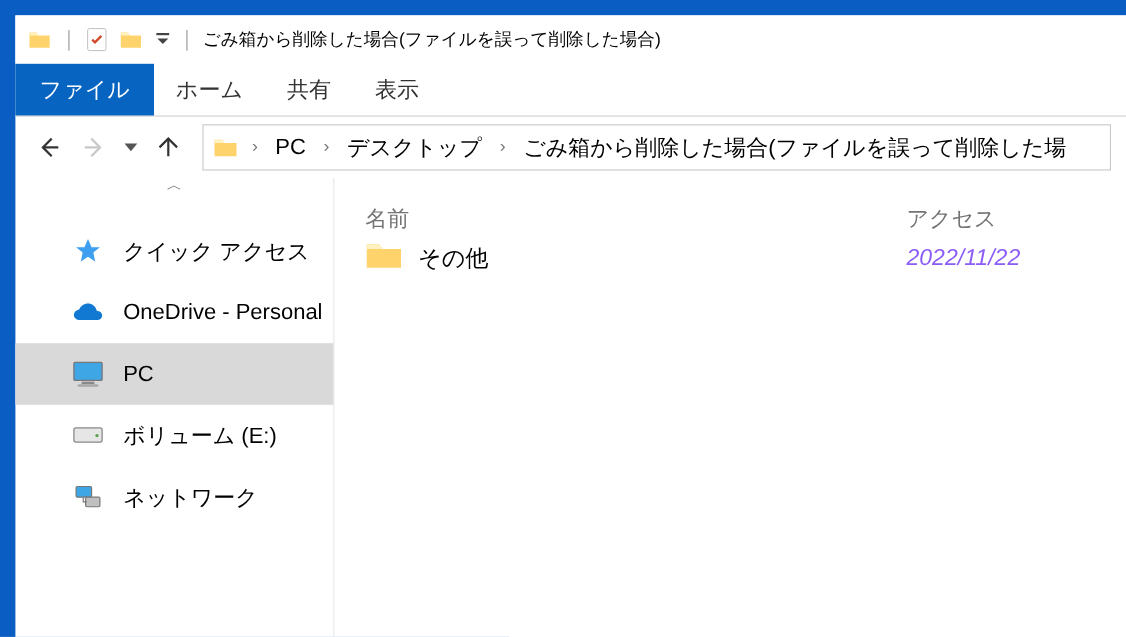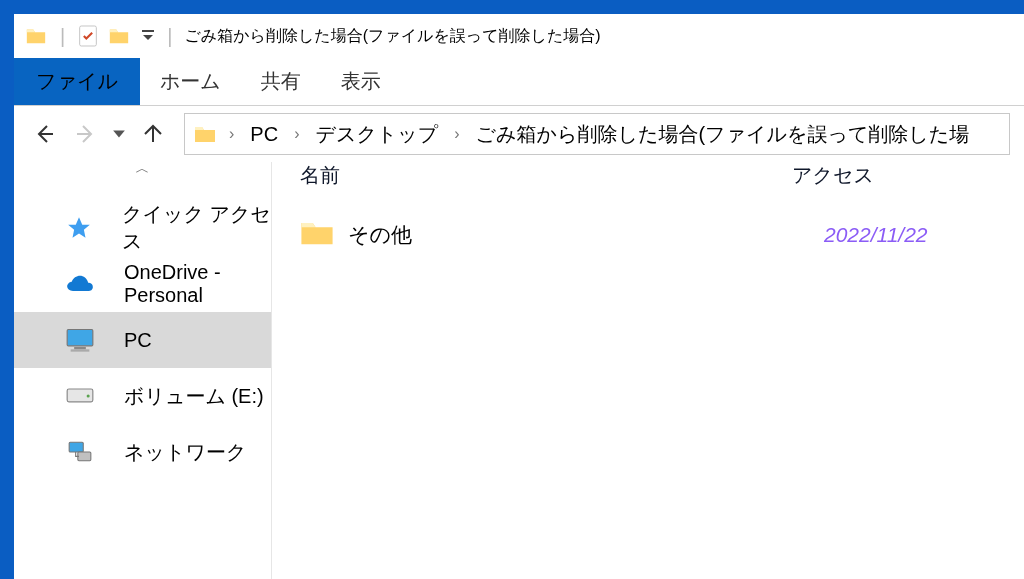--- a/index.html
+++ b/index.html
@@ -60,21 +60,21 @@
   .ribbon-tab {
     display: flex;
     align-items: center;
     padding: 0 20px;
     font-size: 20px;
     color: #333;
     cursor: default;
   }
   .ribbon-tab.file {
     background: #0864c1;
-    color: #000000;
+    color: #ffffff;
     padding: 0 22px;
   }
   
   .navrow {
     height: 56px;
     display: flex;
     align-items: center;
     padding: 0 14px;
     gap: 6px;
   }
@@ -124,52 +124,51 @@
     left: 50%;
     transform: translateX(-50%);
     color: #777;
     font-size: 14px;
   }
   .tree-item {
     display: flex;
     align-items: center;
     height: 56px;
     padding-left: 52px;
-    gap: 30px;
+    gap: 18px;
     font-size: 20px;
     color: #000;
   }
   .tree-item.selected {
     background: #d9d9d9;
   }
   .tree-icon {
     width: 28px; height: 26px;
     display: flex; align-items: center; justify-content: center;
   }
   .listpane {
     flex: 1;
     display: flex;
     flex-direction: column;
   }
   .list-header {
     display: flex;
     height: 50px;
-    align-items: flex-start;
-    color: #0f172a;
+    align-items: flex-end;
+    color: #737373;
     font-size: 20px;
     position: relative;
   }
   .col-name { padding-left: 28px; flex: 0 0 520px; position: relative; }
   .col-date { flex: 0 0 200px; }
   .list-row {
     display: flex;
     align-items: center;
     height: 46px;
     font-size: 21px;
-    gap: 32px;
   }
   .cell-name { padding-left: 28px; display:flex; align-items:center; gap: 14px; flex: 0 0 520px;}
   .cell-date { flex: 0 0 200px; color: #8b5cf6; font-style: italic; }
   .folder-svg-big { width: 34px; height: 30px; }
 </style>
 </head>
 <body>
 
 <div class="window">
 

